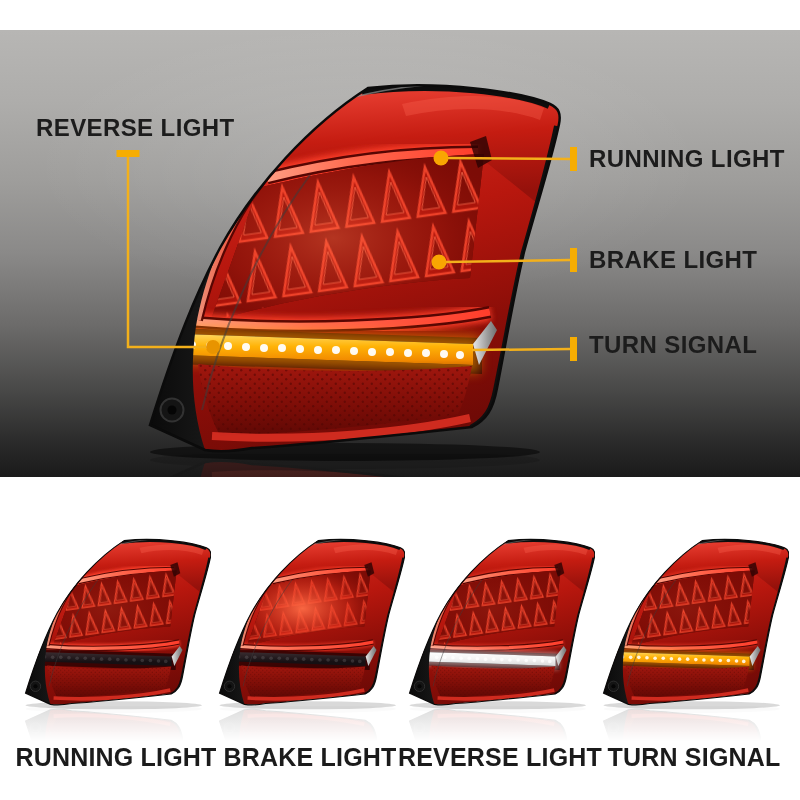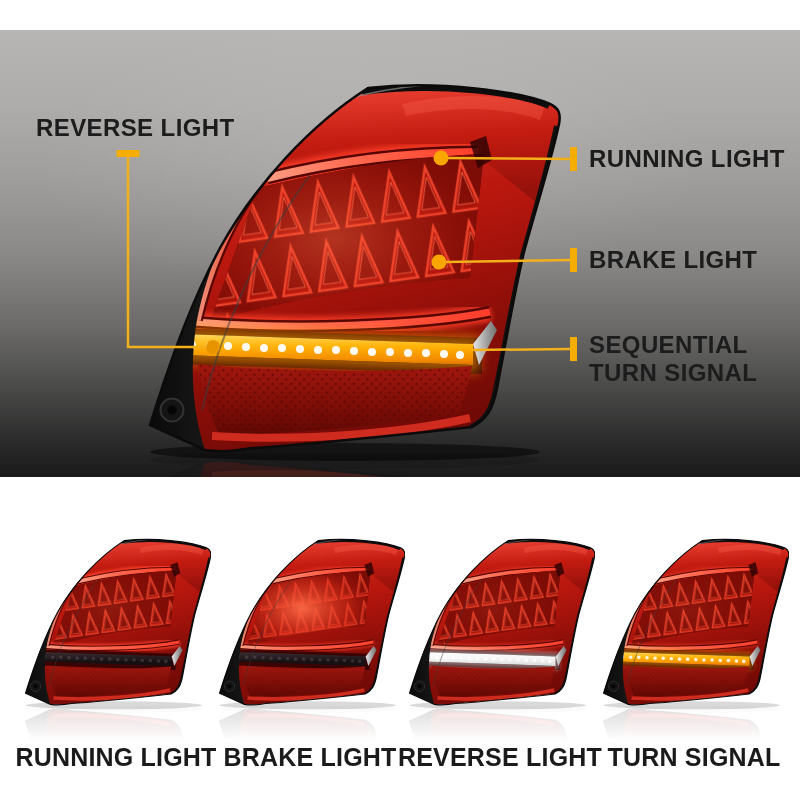--- a/index.html
+++ b/index.html
@@ -202,21 +202,20 @@
         <circle cx="439" cy="232" r="7.5" fill="#f9a602" stroke="none"></circle>
         <rect x="570" y="218" width="7" height="24" fill="#f6ad02" stroke="none"></rect>
         <path d="M 472,320 L 570,319"></path>
         <rect x="570" y="307" width="7" height="24" fill="#f6ad02" stroke="none"></rect>
       </g>
     </svg>
     <div class="callout" style="left:36px;top:84px">REVERSE LIGHT</div>
     <div class="callout" style="left:589px;top:115px">RUNNING LIGHT</div>
     <div class="callout" style="left:589px;top:216px">BRAKE LIGHT</div>
     <div class="callout" style="left:589px;top:301px">
-      <div>SEQUENTIAL</div>
       <div>TURN SIGNAL</div>
     </div>
   </div>
 
   <div class="modes">
     <div class="mode">
       <svg viewBox="0 0 420 462">
         <use href="#tl" class="v-running"></use>
         <g class="refl-small" mask="url(#mRefl)">
             <use href="#tl" class="v-running" transform="translate(0,752) scale(1,-1)"></use>

